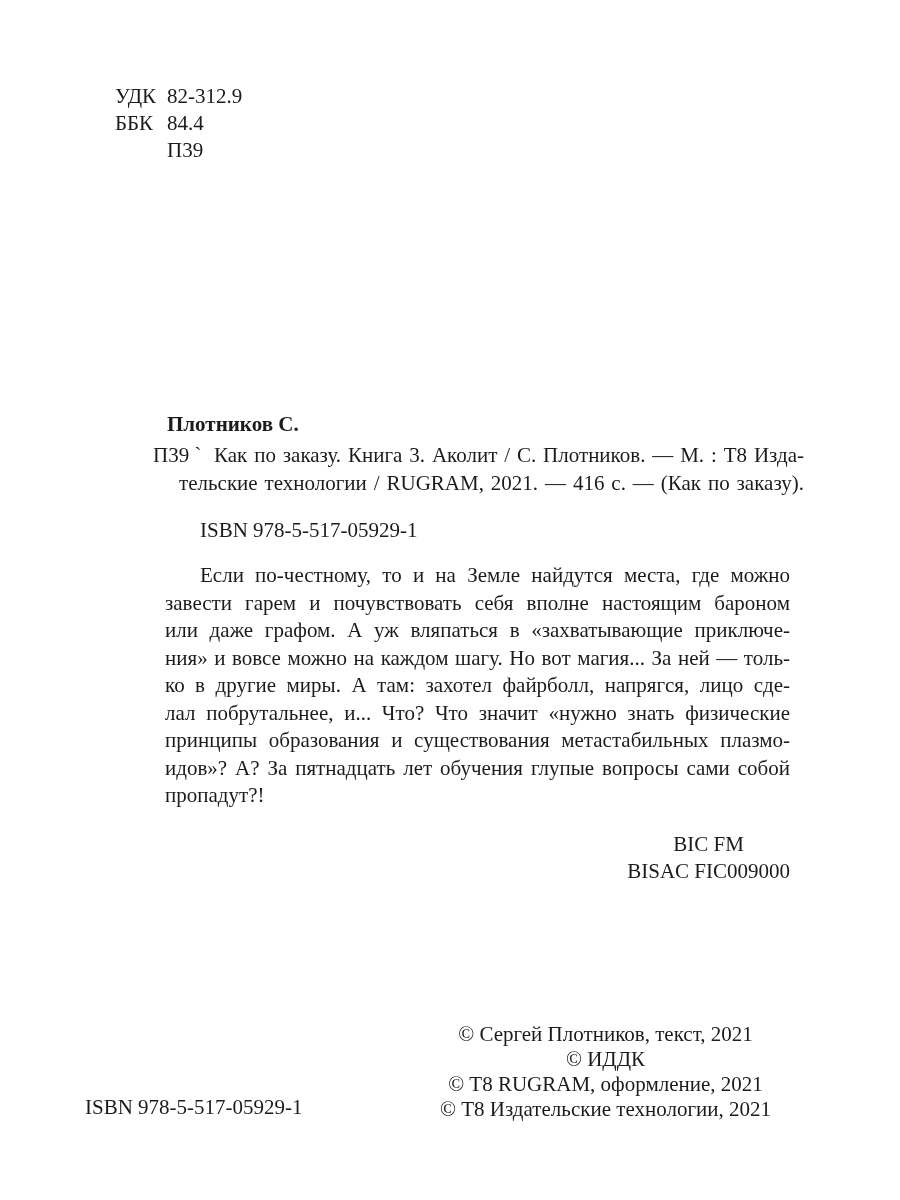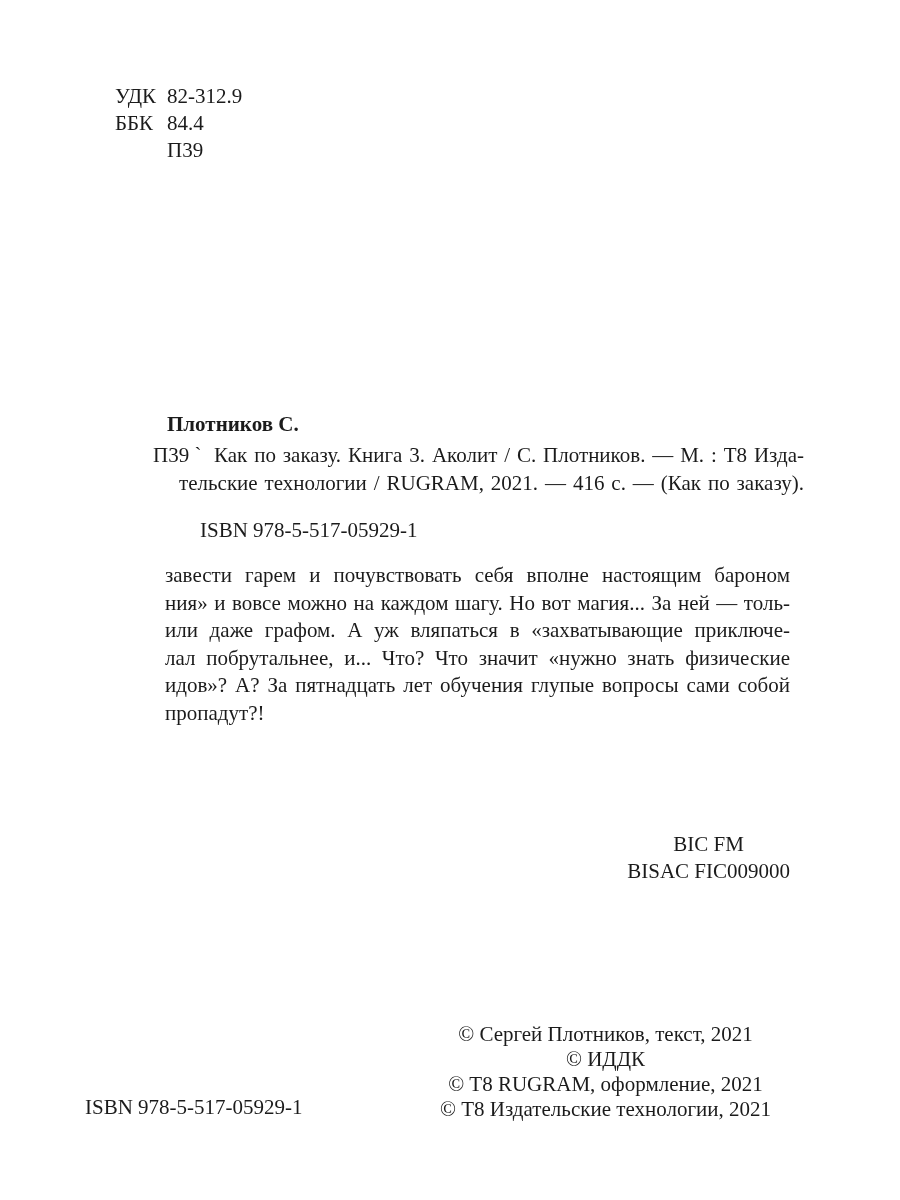--- a/index.html
+++ b/index.html
@@ -123,24 +123,27 @@
   <div class="entry-code">П39 `</div>
 
   <div class="entry">
     <div class="jl jl-first">Как по заказу. Книга 3. Аколит / С. Плотников. — М. : Т8 Изда-</div>
     <div class="jl">тельские технологии / RUGRAM, 2021. — 416 с. — (Как по заказу).</div>
   </div>
 
   <div class="isbn-top">ISBN 978-5-517-05929-1</div>
 
   <div class="annotation">
+    <div class="jl jl-first">Если по-честному, то и на Земле найдутся места, где можно</div>
     <div class="jl">завести гарем и почувствовать себя вполне настоящим бароном</div>
+    <div class="jl">или даже графом. А уж вляпаться в «захватывающие приключе-</div>
     <div class="jl">ния» и вовсе можно на каждом шагу. Но вот магия... За ней — толь-</div>
-    <div class="jl">или даже графом. А уж вляпаться в «захватывающие приключе-</div>
+    <div class="jl">ко в другие миры. А там: захотел файрболл, напрягся, лицо сде-</div>
     <div class="jl">лал побрутальнее, и... Что? Что значит «нужно знать физические</div>
+    <div class="jl">принципы образования и существования метастабильных плазмо-</div>
     <div class="jl">идов»? А? За пятнадцать лет обучения глупые вопросы сами собой</div>
     <div class="jl jl-last">пропадут?!</div>
   </div>
 
   <div class="classification">
     <div>BIC FM</div>
     <div>BISAC FIC009000</div>
   </div>
 
   <div class="copyrights">

